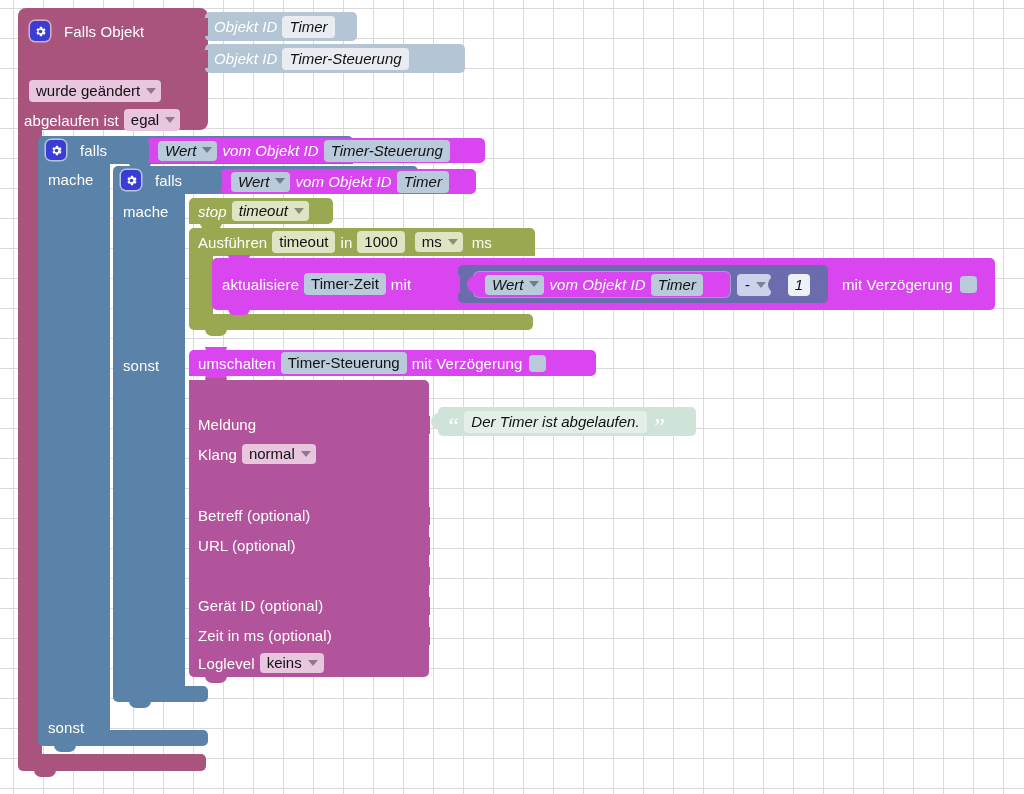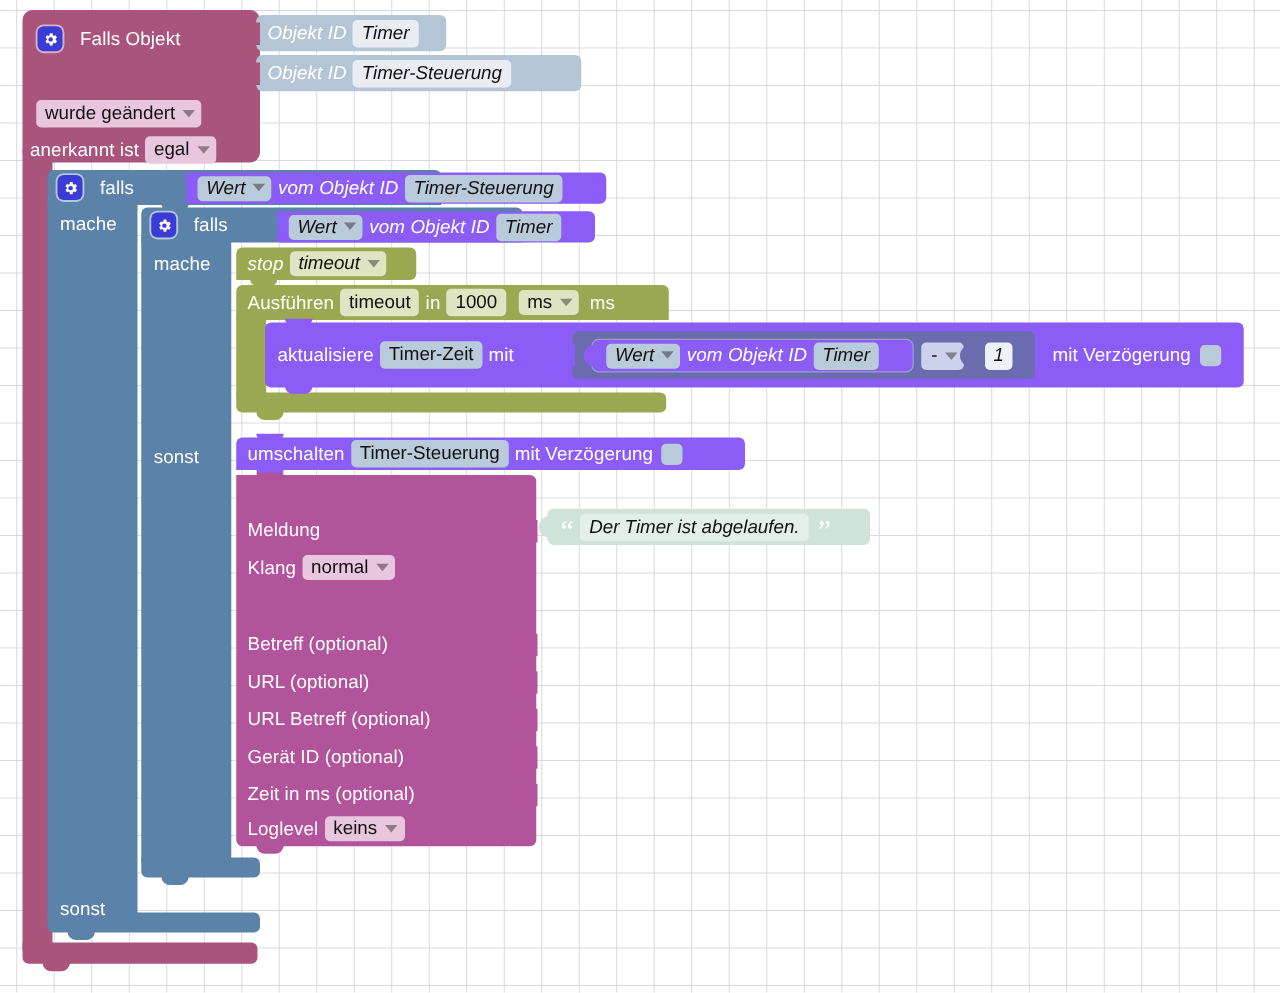--- a/index.html
+++ b/index.html
@@ -59,21 +59,21 @@
   .otab { position:absolute; left:-8px; top:7px; width:9px; height:17px; border-radius:9px 0 0 9px; }
 
   
   .c-mauve  { background:#a8547c; }
   .c-blue   { background:#5b82a8; }
   .c-lblue  { background:#b4c6d6; }
   .c-olive  { background:#9aa851; }
   .c-purple { background:#6a6cae; }
   .c-pink   { background:#b2549b; }
   .c-mint   { background:#cfe3d8; }
-  .c-valblue{ background:#8b5cf6; }
+  .c-valblue{ background:#d946ef; }
 
   .rnd { border-radius:5px;font-style:italic; }
   .rnd8 { border-radius:8px; }
 </style>
 </head>
 <body>
 
 <div class="ws">
 
   <div class="blk c-mauve rnd8" style="left:18px; top:8px; width:190px; height:122px;"></div>
@@ -94,21 +94,21 @@
   </div>
 
   <div class="blk row" style="left:24px; top:76px;">
     <span class="dd tint-mauve">
       <span>wurde geändert</span>
       <span class="caret"></span>
     </span>
   </div>
 
   <div class="blk row" style="left:24px; top:105px;">
-    <span class="lbl">anerkannt ist</span>
+    <span class="lbl">abgelaufen ist</span>
     <span class="dd tint-mauve">
       <span>egal</span>
       <span class="caret"></span>
     </span>
   </div>
 
   <div class="blk c-lblue rnd" style="left:205px; top:12px; width:152px; height:29px;">
     <span class="otab c-lblue" style="left:-7px; top:6px;"></span>
     <div class="row" style="height:29px; padding-left:9px;">
       <span class="lbl">Objekt ID</span>
@@ -297,23 +297,20 @@
   <div class="blk row" style="left:198px; top:502px; height:26px;">
     <span class="lbl">Betreff (optional)</span>
   </div>
   <div class="blk c-pink" style="left:419px; top:507px; width:11px; height:18px; border-radius:9px 0 0 9px;"></div>
 
   <div class="blk row" style="left:198px; top:532px; height:26px;">
     <span class="lbl">URL (optional)</span>
   </div>
   <div class="blk c-pink" style="left:419px; top:537px; width:11px; height:18px; border-radius:9px 0 0 9px;"></div>
 
-  <div class="blk row" style="left:198px; top:562px; height:26px;">
-    <span class="lbl">URL Betreff (optional)</span>
-  </div>
   <div class="blk c-pink" style="left:419px; top:567px; width:11px; height:18px; border-radius:9px 0 0 9px;"></div>
 
   <div class="blk row" style="left:198px; top:592px; height:26px;justify-content:center;">
     <span class="lbl">Gerät ID (optional)</span>
   </div>
   <div class="blk c-pink" style="left:419px; top:597px; width:11px; height:18px; border-radius:9px 0 0 9px;"></div>
 
   <div class="blk row" style="left:198px; top:622px; height:26px;">
     <span class="lbl">Zeit in ms (optional)</span>
   </div>

